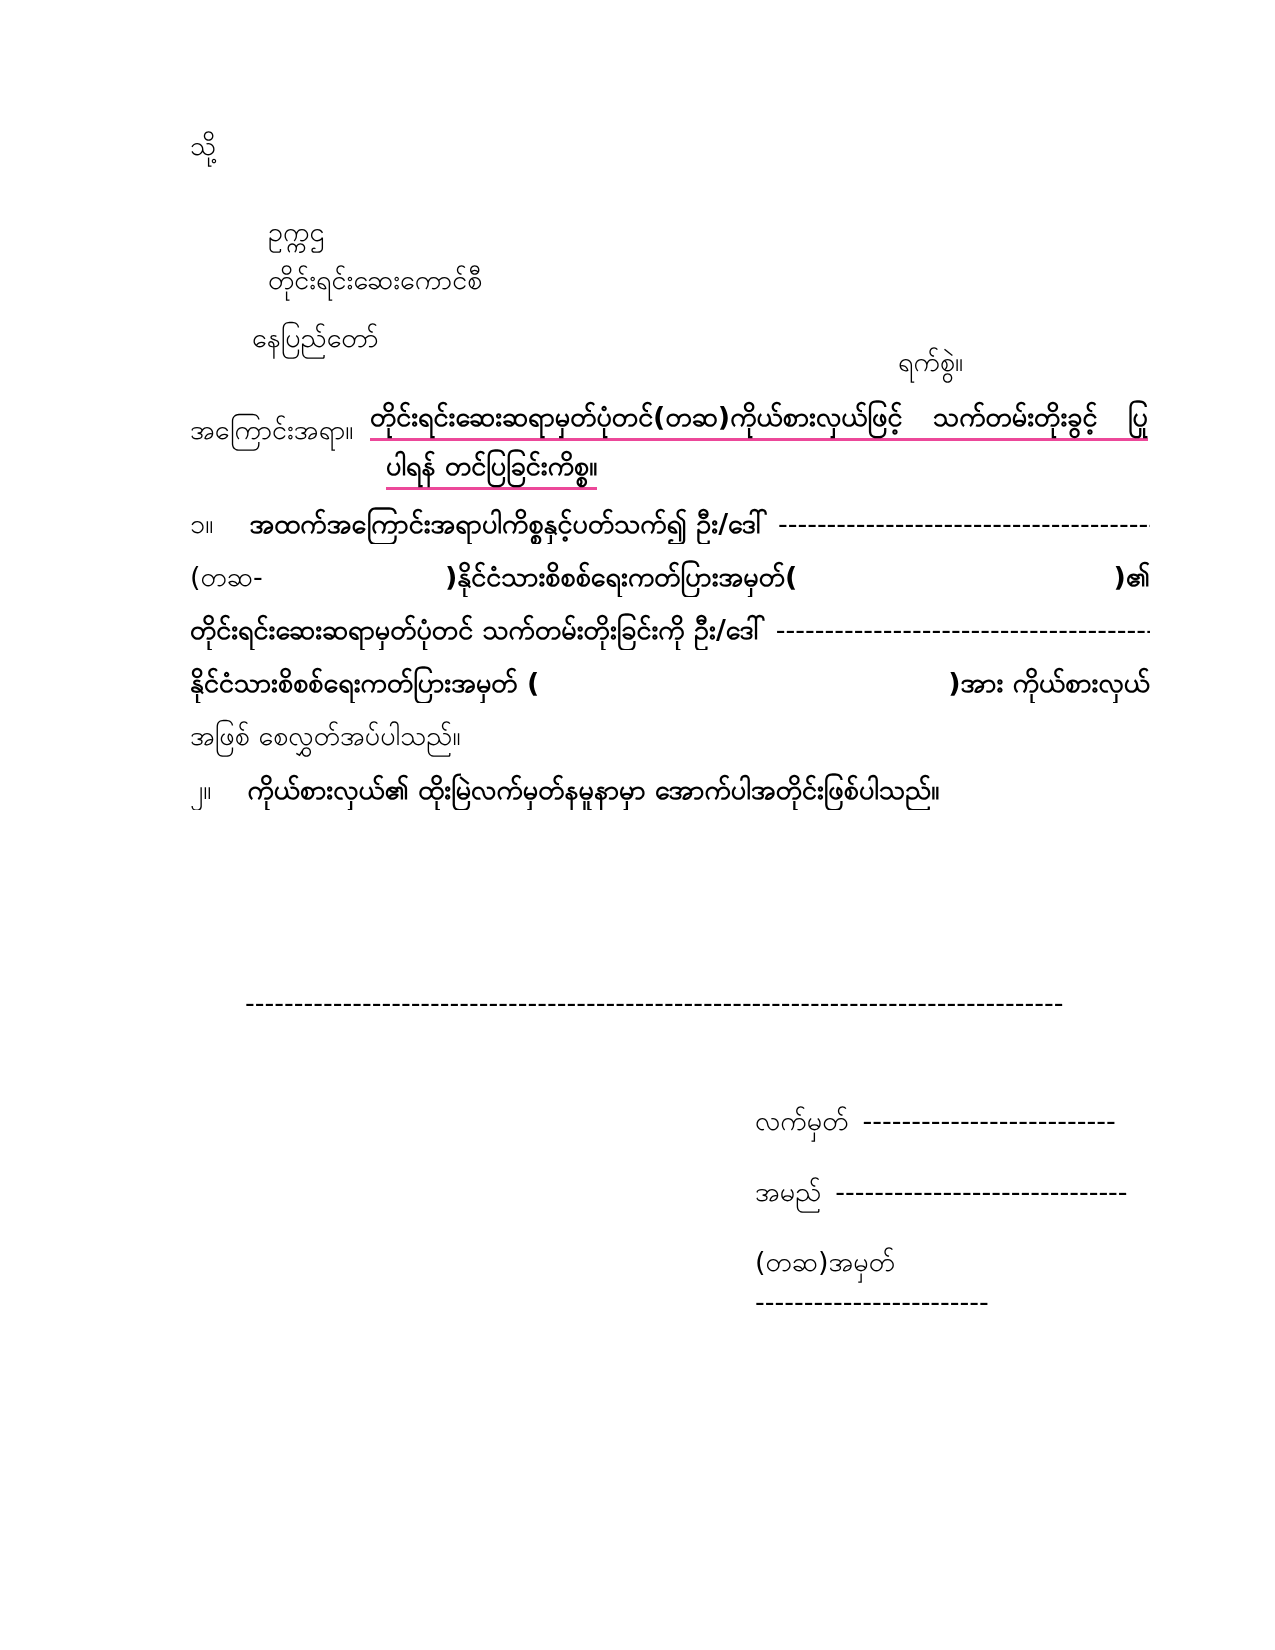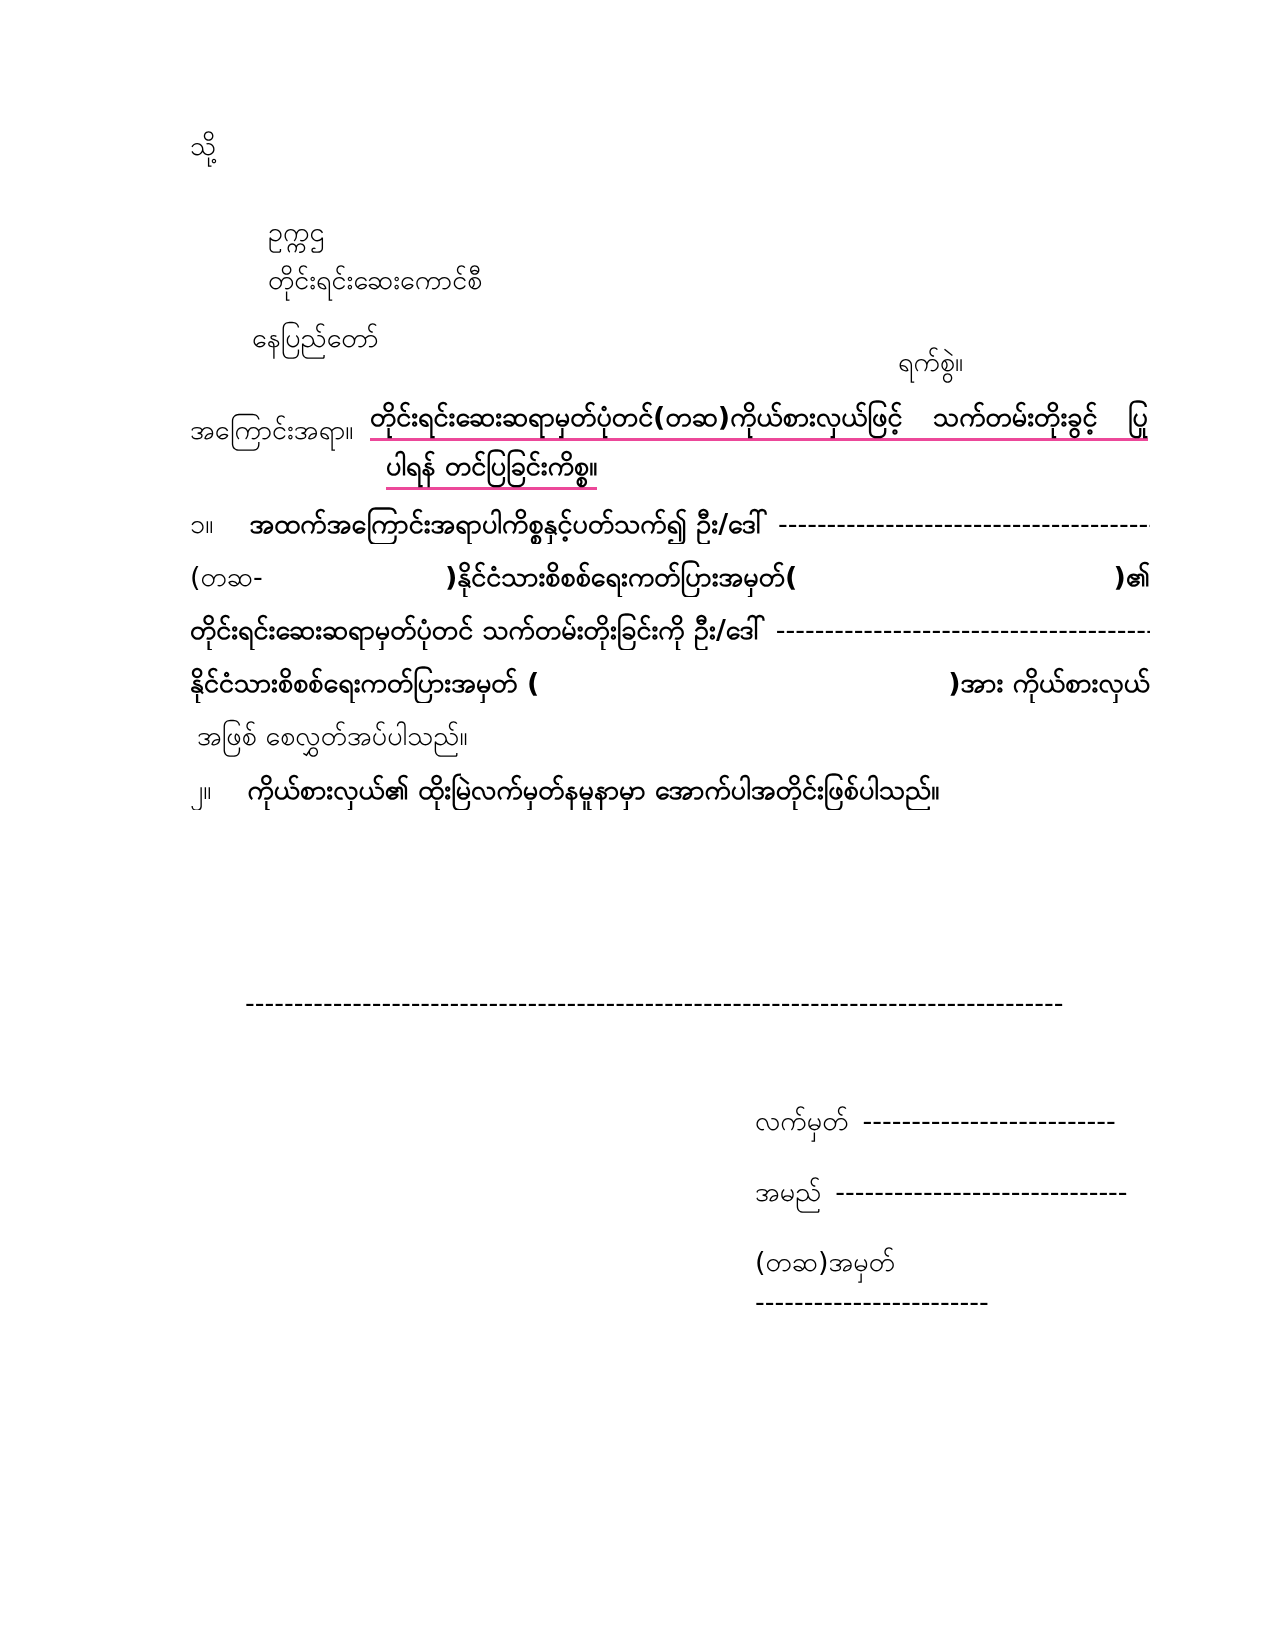--- a/index.html
+++ b/index.html
@@ -89,21 +89,21 @@
     <span class="txt">တိုင်းရင်းဆေးဆရာမှတ်ပုံတင် သက်တမ်းတိုးခြင်းကို ဦး/ဒေါ်</span>
     <span class="dash-fill">----------------------------------------------------------------</span>
   </div>
 
   <div class="line flexline" style="left:190px; top:663px;align-items:center;">
     <span class="txt">နိုင်ငံသားစိစစ်ရေးကတ်ပြားအမှတ် (</span>
     <span class="spacer"></span>
     <span class="txt">)အား ကိုယ်စားလှယ်</span>
   </div>
 
-  <div class="line" style="left:190px; top:716px;margin-left:7px;">အဖြစ် စေလွှတ်အပ်ပါသည်။</div>
+  <div class="line" style="left:190px; top:716px;">အဖြစ် စေလွှတ်အပ်ပါသည်။</div>
 
   <div class="line flexline" style="left:190px; top:770px;">
     <span class="num">၂။</span>
     <span class="txt">ကိုယ်စားလှယ်၏ ထိုးမြဲလက်မှတ်နမူနာမှာ အောက်ပါအတိုင်းဖြစ်ပါသည်။</span>
   </div>
 
   <div class="line specimen-row">
     <span>----------------------------</span>
     <span>----------------------------</span>
     <span>----------------------------</span>

